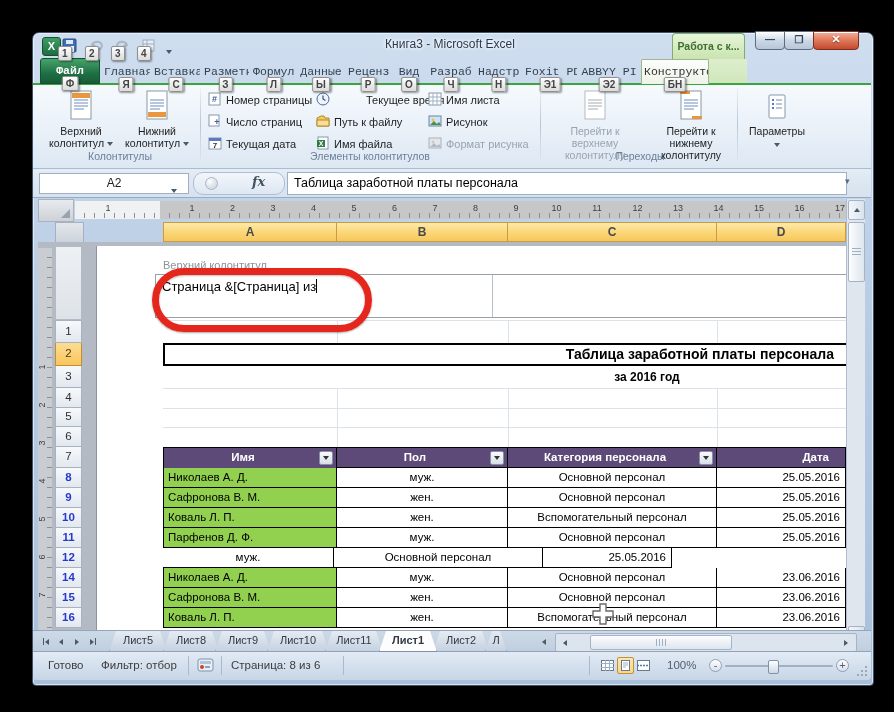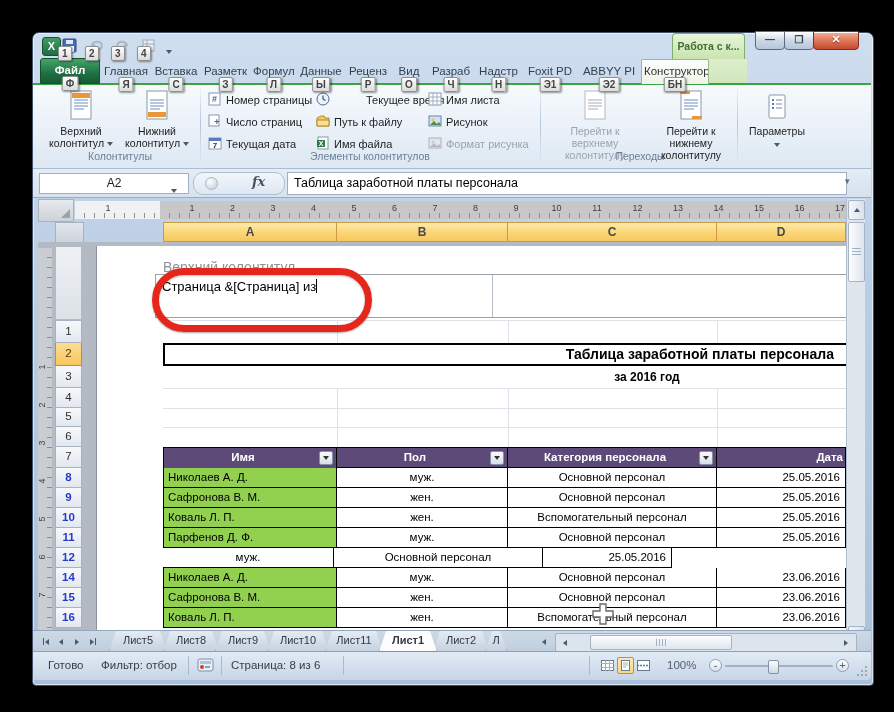--- a/index.html
+++ b/index.html
@@ -25,21 +25,21 @@
   .winbtn .glyph{display:block;text-align:center;font-size:10px;line-height:15px;color:#33414f;font-weight:bold;}
   .winbtn.close .glyph{color:#fff;text-shadow:0 1px 1px #7e2d1c;font-size:11px;}
   
   .ctx-label{left:672px;top:33px;width:71px;height:26px;border:1px solid #7fae6a;border-bottom:none;
              border-radius:4px 4px 0 0;background:linear-gradient(180deg,#e7f5d8,#c8e3ae);
              font-size:10.5px;font-weight:bold;color:#3f6e33;text-align:center;line-height:25px;}
   .ctx-under{left:668px;top:59px;width:79px;height:25px;background:linear-gradient(180deg,#ddeecd,#cfe6bb);}
   .tabrow{left:40px;top:59px;height:25px;display:flex;align-items:flex-end;z-index:5;}
   .tab{position:relative;height:24px;line-height:23px;text-align:center;font-size:11.5px;color:#33424f;
        white-space:nowrap;overflow:visible;margin-right:2px;}
-  .tab .lbl{display:block;overflow:hidden;padding:0 2px;}
+  .tab .lbl{display:block;overflow:hidden;padding:0 2px;font-family:Liberation Mono, monospace;}
   .tab.file{background:linear-gradient(180deg,#45a468,#1f7044 60%,#175c37);color:#fff;font-weight:bold;
             border:1px solid #14512e;border-radius:3px 3px 0 0;}
   .tab.active{background:linear-gradient(180deg,#fbfdfb,#eef4e8);border:1px solid #9db989;border-bottom:none;
               border-radius:2px 2px 0 0;color:#333;}
   .tab .keytip{position:absolute;left:50%;bottom:-8px;transform:translateX(-50%);}
   .greenline{left:33px;top:83px;width:838px;height:2px;background:#3ba33f;z-index:4;}
   
   .ribbon{left:33px;top:85px;width:838px;height:83px;
           background:linear-gradient(180deg,#f6fafd,#e9f0f8 55%,#dde8f3);border-bottom:1px solid #a9bcd1;}
   .gsep{top:88px;width:1px;height:72px;background:linear-gradient(180deg,rgba(160,180,200,.1),#b6c6d8,rgba(160,180,200,.1));}
@@ -94,36 +94,36 @@
         box-shadow:-1px 0 0 #8b93a0;}
   .rowheads{position:absolute;left:17px;top:0;width:27px;}
   .rowhead{position:absolute;left:0;width:27px;box-sizing:border-box;
            background:linear-gradient(180deg,#f7f9fb,#e2e8ef);border:1px solid #a8b2c0;border-top:none;
            font-size:11.5px;color:#2f2f2f;text-align:center;}
   .rowhead.first{border-top:1px solid #a8b2c0;}
   .rowhead.filtered{color:#2539cc;font-weight:bold;}
   .rowhead.selected{background:linear-gradient(180deg,#fddd92,#f9c55d);border-color:#bf8f33;color:#4d3c12;}
   .rowhead-marg{position:absolute;left:17px;top:4px;width:27px;height:74px;
                 background:linear-gradient(180deg,#eef1f4,#dde2e8);border:1px solid #b2bac4;box-sizing:border-box;}
-  .hdr-label{position:absolute;font-size:14px;color:#8d9298;}
+  .hdr-label{position:absolute;font-size:11px;color:#8d9298;}
   .hdr-box{position:absolute;border:1px solid #9aa0a8;background:#fff;}
   .hdr-divider{position:absolute;width:1px;background:#b8bec6;}
   .hdr-text{position:absolute;font-size:13px;color:#000;white-space:pre;}
   .caret{position:absolute;width:1px;height:14px;background:#000;}
   .gridline-h{position:absolute;height:1px;background:#dde2e8;}
   .gridline-v{position:absolute;width:1px;background:#dde2e8;}
   .title-row{position:absolute;border-top:2px solid #000;border-bottom:2px solid #000;border-left:2px solid #000;
              box-sizing:border-box;font-weight:bold;font-size:14px;color:#000;
              text-align:right;line-height:19px;white-space:nowrap;}
   .subtitle-row{position:absolute;font-weight:bold;font-size:12px;color:#000;text-align:center;line-height:20px;}
   .tbl-headrow{position:absolute;display:flex;}
   .tbl-headcell{position:relative;box-sizing:border-box;background:#5d4a78;border:1px solid #000;border-left:none;
                 color:#fff;font-weight:bold;font-size:11.5px;text-align:center;line-height:19px;}
   .tbl-headcell:first-child{border-left:1px solid #000;}
-  .tbl-headcell.r{text-align:right;padding-right:2px;}
+  .tbl-headcell.r{text-align:right;padding-right:16px;}
   .filterbtn{position:absolute;right:3px;top:3px;width:14px;height:14px;box-sizing:border-box;
              background:linear-gradient(180deg,#fafbfc,#d8dfe8);border:1px solid #8494a6;border-radius:2px;
              display:flex;align-items:center;justify-content:center;}
   .filterbtn .dd{border-top-color:#333;}
   .tbl-row{position:absolute;display:flex;}
   .tbl-cell{box-sizing:border-box;border:1px solid #000;border-top:none;border-left:none;background:#fff;
             font-size:11.5px;color:#000;line-height:18px;overflow:hidden;white-space:nowrap;}
   .tbl-cell.c0{border-left:1px solid #000;background:#92d050;padding-left:4px;}
   .tbl-cell.c1,.tbl-cell.c2{text-align:center;}
   .tbl-cell.c3{text-align:right;padding-right:5px;}
@@ -208,20 +208,21 @@
             <path d="M12 4v5H7z" fill="#a9b6c6"></path>
           </svg></span></div>
       <div class="abs keytip" style="left: 111px; top: 46px;">3</div>
       <div class="abs qat-icon" style="left: 139px;"><span><svg width="15" height="15">
             <rect x="2" y="2" width="11" height="11" fill="#e8eef5" stroke="#9bacc0"></rect>
             <path d="M2 6h11M6 2v11" stroke="#9bacc0"></path>
           </svg></span></div>
       <div class="abs keytip" style="left: 137px; top: 46px;">4</div>
     </div>
   <div class="abs" style="left:166px;top:42px;"><span class="dd"></span></div>
+  <div class="abs titlebar-text">Книга3  -  Microsoft Excel</div>
   <div class="abs ctx-label">Работа с к...</div>
   <div class="abs winbtn" style="left:755px;width:28px;">
       <span class="glyph">—</span>
     </div>
   <div class="abs winbtn" style="left:784px;width:28px;">
       <span class="glyph">❐</span>
     </div>
   <div class="abs winbtn close" style="left:813px;width:44px;">
       <span class="glyph">✕</span>
     </div>

